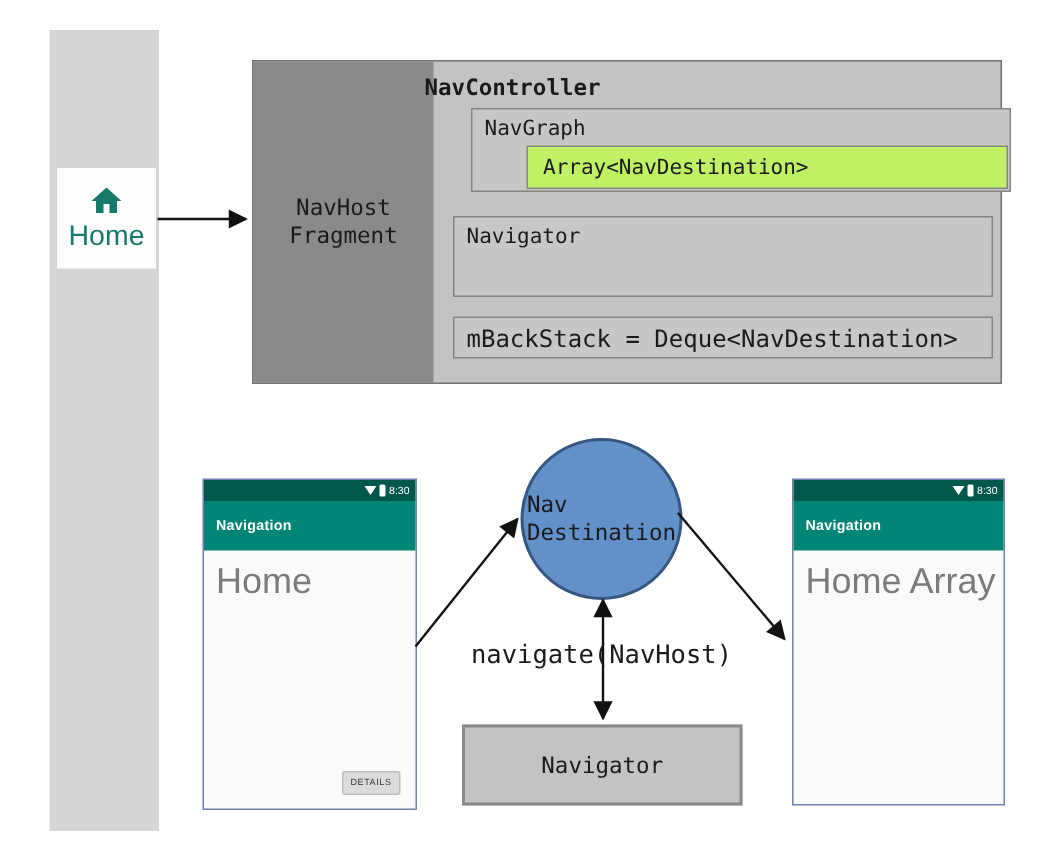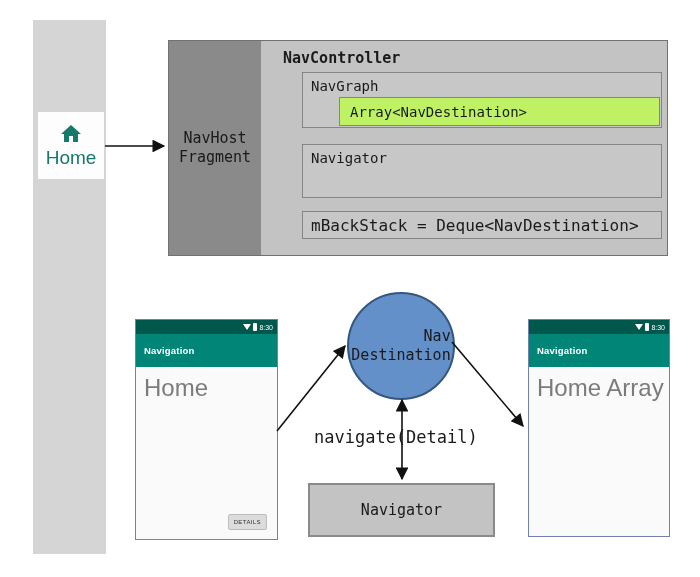--- a/index.html
+++ b/index.html
@@ -12,30 +12,30 @@
   
   .home-node { position:absolute; left:38px; top:112px; width:66px; height:67px;
                background:#fdfdfd; display:flex; flex-direction:column; align-items:center;
                justify-content:center; gap:1px; }
   .home-node svg { width:26px; height:24px; display:block; }
   .home-label { color:#17796B; font-size:19px; font-family:"Liberation Sans", sans-serif; }
 
   
   .composite { position:absolute; left:168px; top:40px; width:500px; height:216px;
                background:#c3c3c3; border:1px solid #727272; box-sizing:border-box; }
-  .nhf-dark { position:absolute; left:0; top:0; width:92px; height:100%; background:#8a8a8a;
+  .nhf-dark { position:absolute; left:0; top:0; width:120px; height:100%; background:#8a8a8a;
               display:flex; align-items:center; justify-content:center; text-align:center;
               font-size:15px; white-space:pre-line; line-height:1.25; }
   .nc-title { position:absolute; left:114px; top:8px; font-size:15px; font-weight:bold;text-align:right; }
   .uml-box { position:absolute; background:#c7c7c7; border:1px solid #858585; box-sizing:border-box; }
   .uml-label { position:absolute; left:8px; top:5px; font-size:14px; }
   .uml-inner { position:absolute; left:36px; right:1px; bottom:1px; height:29px;
                background:#bef264; border:1px solid #858585; box-sizing:border-box;
                display:flex; align-items:center; padding-left:10px; font-size:14px; }
-  .box-navgraph  { left:133px; top:31px;  width:360px; height:56px; }
+  .box-navgraph  { left:145px; top:31px;  width:360px; height:56px; }
   .box-navigator { left:133px; top:103px; width:360px; height:54px; }
   .box-backstack { left:133px; top:170px; width:360px; height:28px;
                    display:flex; align-items:center; padding-left:8px; font-size:16px; }
 
   
   .phone { position:absolute; border:1px solid #7081ad; background:#fafafa; box-sizing:border-box; }
   .phone-left  { left:135px; top:319px; width:143px; height:221px; }
   .phone-right { left:528px; top:319px; width:142px; height:218px; }
   .statusbar { height:14px; background:#00574B; display:flex; align-items:center;
                justify-content:flex-end; gap:2px; padding:0 4px; }
@@ -49,21 +49,21 @@
   .screen-title { font-family:"Liberation Sans", sans-serif; font-size:24px; color:#7b7b7b;
                   padding:7px 0 0 8px; }
   .details-btn { position:absolute; right:10px; bottom:9px; font-size:6px; letter-spacing:.4px;
                  color:#333333; background:#dcdcdc; border:1px solid #bdbdbd; border-radius:2px;
                  padding:4px 5px; font-family:"Liberation Sans", sans-serif; }
 
   
   .dest-circle { position:absolute; left:347px; top:292px; width:108px; height:108px;
                  border-radius:50%; background:#6390c8; border:2px solid #35567f;
                  box-sizing:border-box; display:flex; align-items:center; justify-content:center;
-                 text-align:right; font-size:15px; white-space:pre-line; line-height:1.3; }
+                 text-align:left; font-size:15px; white-space:pre-line; line-height:1.3; }
 
   
   .navigator-box { position:absolute; left:308px; top:483px; width:187px; height:54px;
                    background:#c3c3c3; border:2px solid #8a8a8a; box-sizing:border-box;
                    display:flex; align-items:center; justify-content:center; font-size:15px; }
 
   .nav-action { position:absolute; left:314px; top:427px; font-size:17px; z-index:6; }
 
   .arrows { position:absolute; left:0; top:0; z-index:5; pointer-events:none; }
 </style>
@@ -131,15 +131,15 @@
       </marker>
     </defs>
     <g stroke="#111111" stroke-width="1.6" fill="none">
       <line x1="105" y1="146" x2="164" y2="146" marker-end="url(#ah)"></line>
       <line x1="277" y1="431" x2="345" y2="346" marker-end="url(#ah)"></line>
       <line x1="452" y1="342" x2="523" y2="426" marker-end="url(#ah)"></line>
       <line x1="402" y1="400" x2="402" y2="479" marker-start="url(#ah)" marker-end="url(#ah)"></line>
     </g>
   </svg>
 
-  <div class="nav-action">navigate(Detail)</div>
+  <div class="nav-action">navigate(NavHost)</div>
 
 </div>
 
 </body></html>

